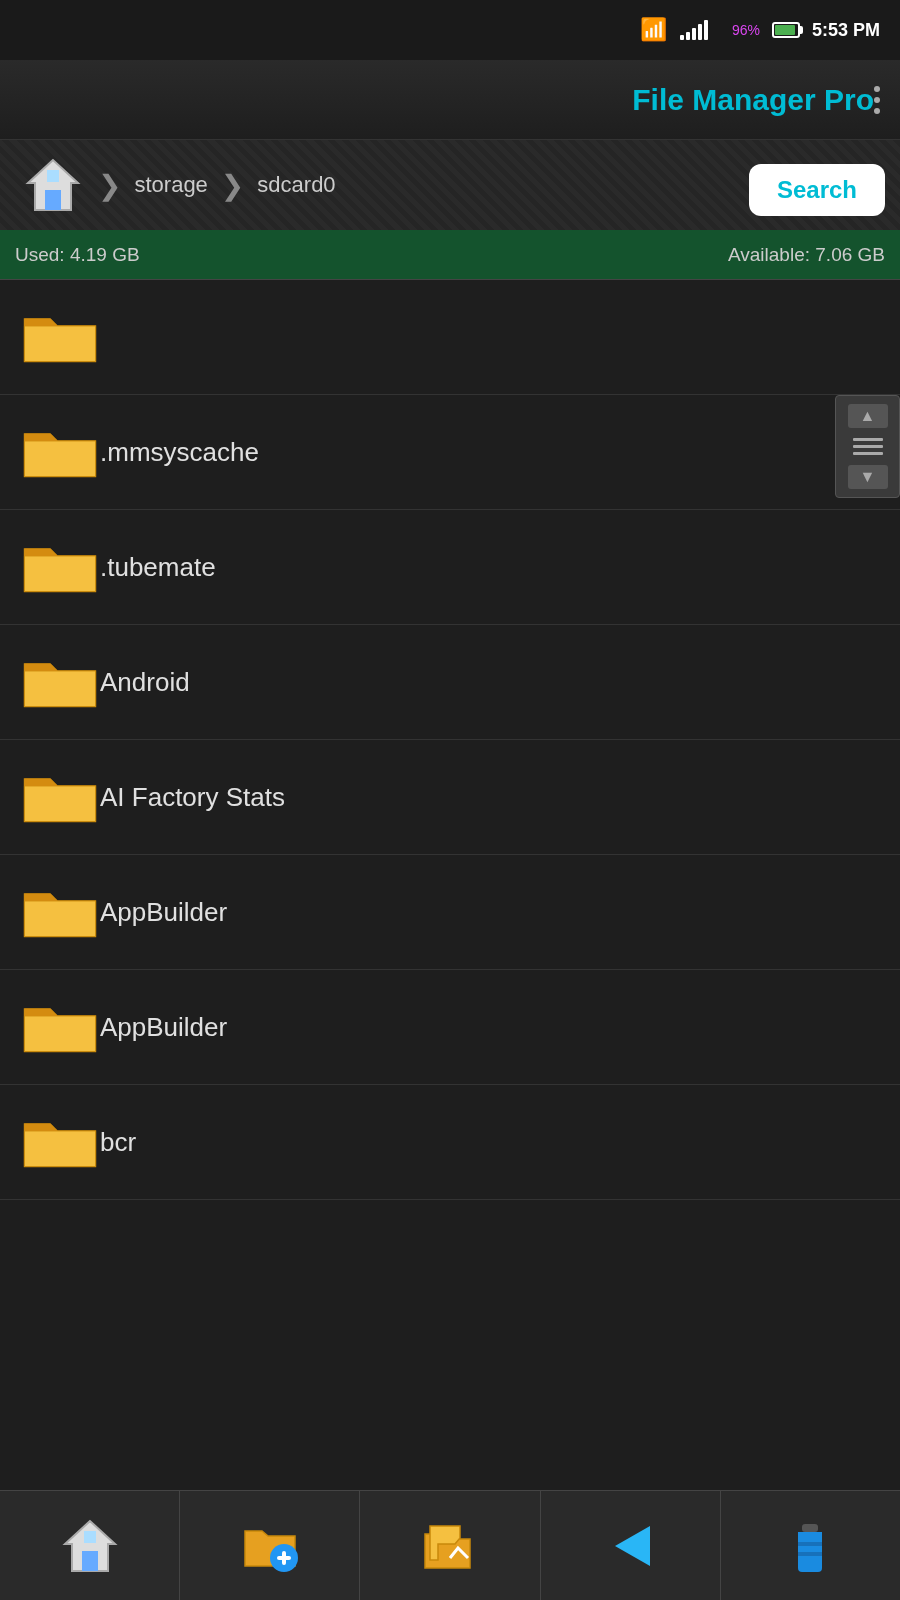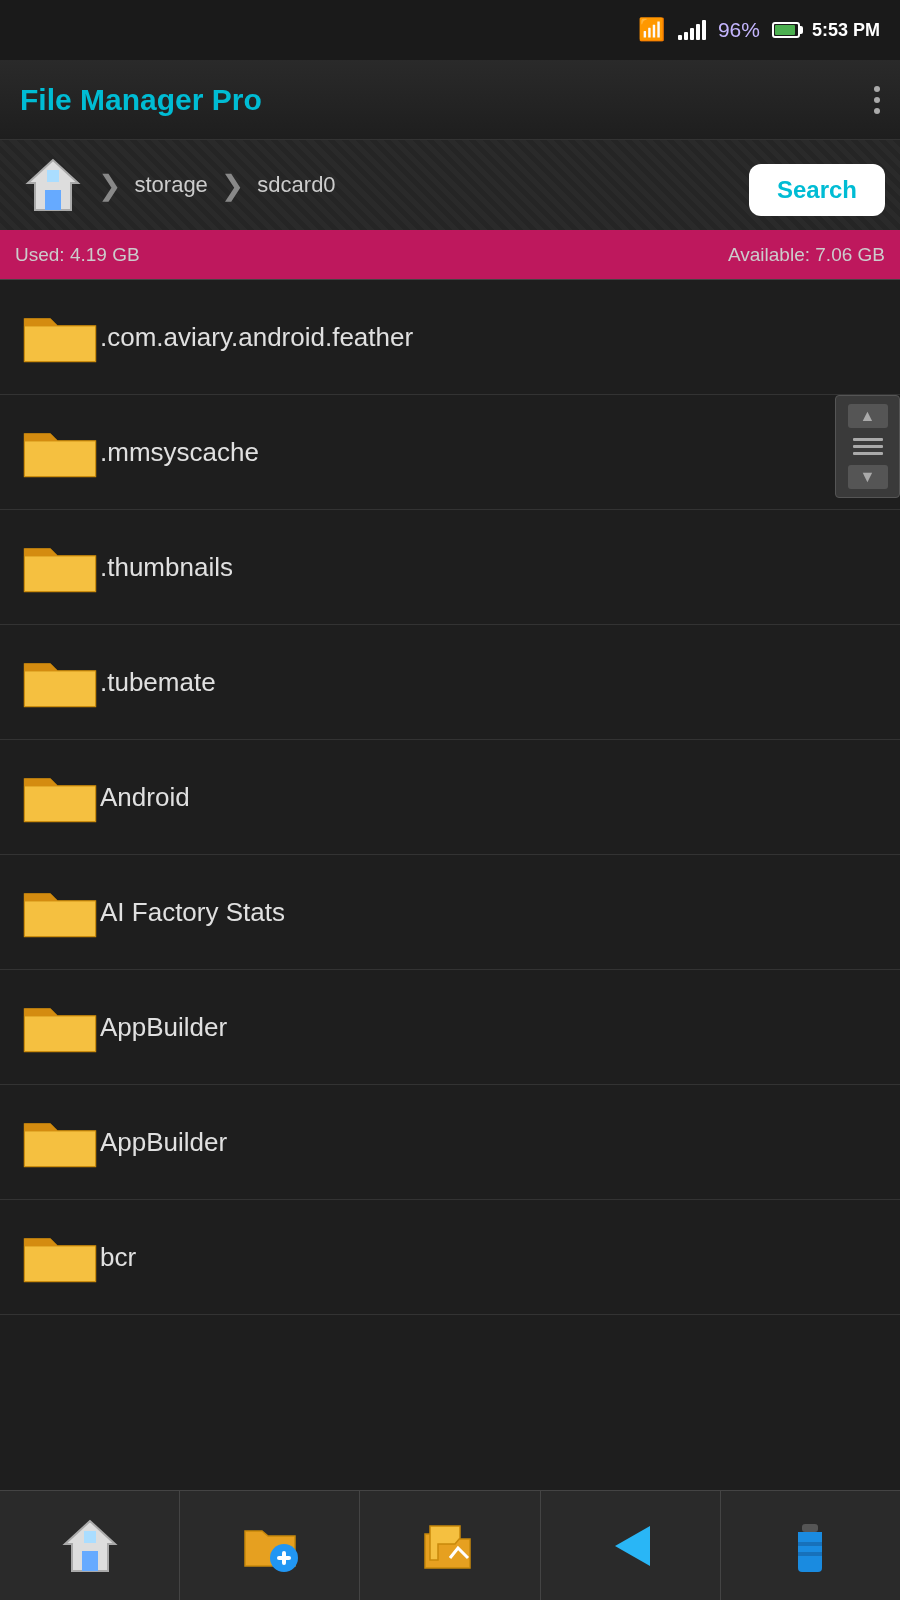--- a/index.html
+++ b/index.html
@@ -65,21 +65,21 @@
       width: 90%;
     }
 
     
     #title-bar {
       width: 100%;
       height: 80px;
       background: linear-gradient(180deg, #2a2a2a 0%, #1e1e1e 100%);
       display: flex;
       align-items: center;
-      justify-content: space-between;
+      justify-content: flex-end;
       padding: 0 20px;
       border-bottom: 1px solid #333;
     }
     .app-title {
       color: #00bcd4;
       font-size: 30px;
       font-weight: bold;
     }
     .menu-dots {
       color: #aaa;
@@ -147,21 +147,21 @@
       font-weight: bold;
       cursor: pointer;
       flex-shrink: 0;
       margin-top: 9px;
     }
 
     
     #storage-bar {
       width: 100%;
       height: 50px;
-      background: #be185d;
+      background: #14532d;
       display: flex;
       align-items: center;
       justify-content: space-between;
       padding: 0 15px;
       border-bottom: 1px solid #444;
       text-align: center;
     }
     .storage-text {
       color: #ccc;
       font-size: 19px;
@@ -272,21 +272,21 @@
   <span style="color:white;font-size:22px;">📶</span>
 
   <div class="signal-bars">
     <div class="bar" style="height:5px;"></div>
     <div class="bar" style="height:8px;"></div>
     <div class="bar" style="height:12px;"></div>
     <div class="bar" style="height:16px;"></div>
     <div class="bar" style="height:20px;"></div>
   </div>
 
-  <span style="color:#c4b5fd;font-size:21px;">96%</span>
+  <span style="color:#d946ef;font-size:14px;margin-left:12px;">96%</span>
 
   <div class="battery-icon">
     <div class="battery-fill"></div>
   </div>
 
   <span class="status-time">5:53 PM</span>
 </div>
 
 <div id="title-bar">
   <span class="app-title">File Manager Pro</span>
@@ -332,37 +332,28 @@
     </div>
     <div class="scroll-arrow">▼</div>
   </div>
 
 <div class="folder-item">
       <svg class="folder-svg" viewBox="0 0 90 70" xmlns="http://www.w3.org/2000/svg">
         <path d="M5,18 L5,62 L85,62 L85,22 L42,22 L34,14 L5,14 Z" fill="#e6a020" stroke="#c8880a" stroke-width="1.5"></path>
         <path d="M5,22 L85,22 L85,62 L5,62 Z" fill="#f5c040" stroke="#c8880a" stroke-width="1"></path>
         <path d="M5,14 L34,14 L42,22 L5,22 Z" fill="#d48c10"></path>
       </svg>
-      <span class="folder-name">.com.aviary.android.feather</span>
     </div>
     <div class="folder-item">
       <svg class="folder-svg" viewBox="0 0 90 70" xmlns="http://www.w3.org/2000/svg">
         <path d="M5,18 L5,62 L85,62 L85,22 L42,22 L34,14 L5,14 Z" fill="#e6a020" stroke="#c8880a" stroke-width="1.5"></path>
         <path d="M5,22 L85,22 L85,62 L5,62 Z" fill="#f5c040" stroke="#c8880a" stroke-width="1"></path>
         <path d="M5,14 L34,14 L42,22 L5,22 Z" fill="#d48c10"></path>
       </svg>
       <span class="folder-name">.mmsyscache</span>
-    </div>
-    <div class="folder-item">
-      <svg class="folder-svg" viewBox="0 0 90 70" xmlns="http://www.w3.org/2000/svg">
-        <path d="M5,18 L5,62 L85,62 L85,22 L42,22 L34,14 L5,14 Z" fill="#e6a020" stroke="#c8880a" stroke-width="1.5"></path>
-        <path d="M5,22 L85,22 L85,62 L5,62 Z" fill="#f5c040" stroke="#c8880a" stroke-width="1"></path>
-        <path d="M5,14 L34,14 L42,22 L5,22 Z" fill="#d48c10"></path>
-      </svg>
-      <span class="folder-name">.thumbnails</span>
     </div>
     <div class="folder-item">
       <svg class="folder-svg" viewBox="0 0 90 70" xmlns="http://www.w3.org/2000/svg">
         <path d="M5,18 L5,62 L85,62 L85,22 L42,22 L34,14 L5,14 Z" fill="#e6a020" stroke="#c8880a" stroke-width="1.5"></path>
         <path d="M5,22 L85,22 L85,62 L5,62 Z" fill="#f5c040" stroke="#c8880a" stroke-width="1"></path>
         <path d="M5,14 L34,14 L42,22 L5,22 Z" fill="#d48c10"></path>
       </svg>
       <span class="folder-name">.tubemate</span>
     </div>
     <div class="folder-item">

